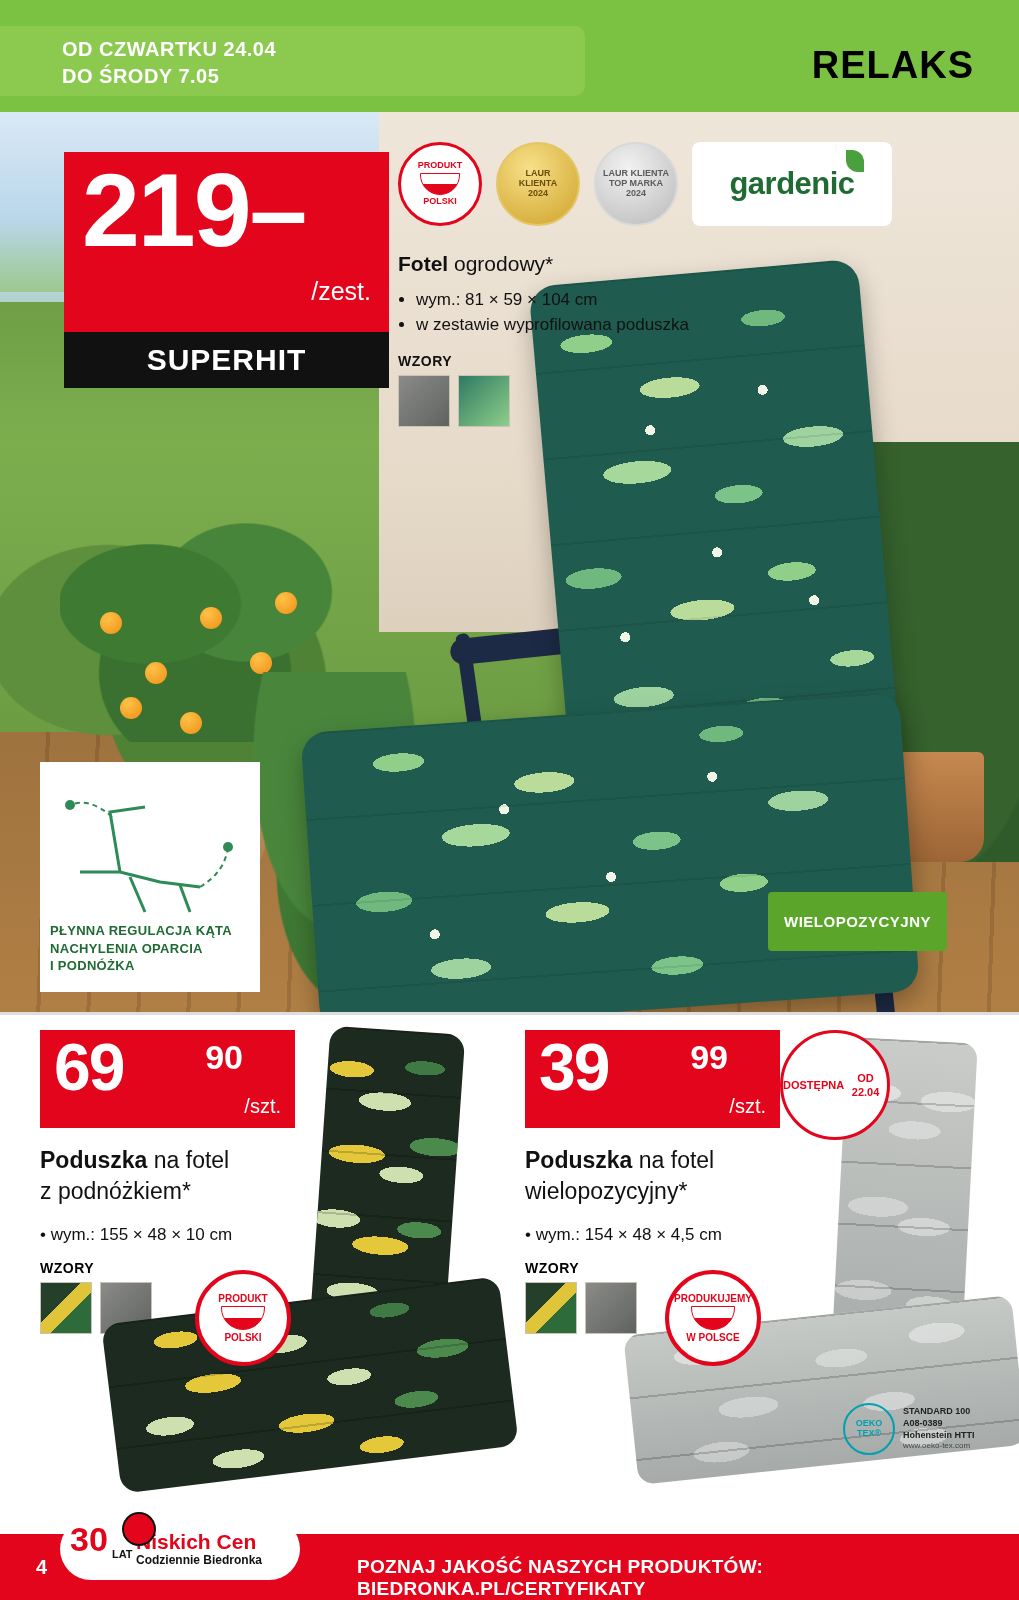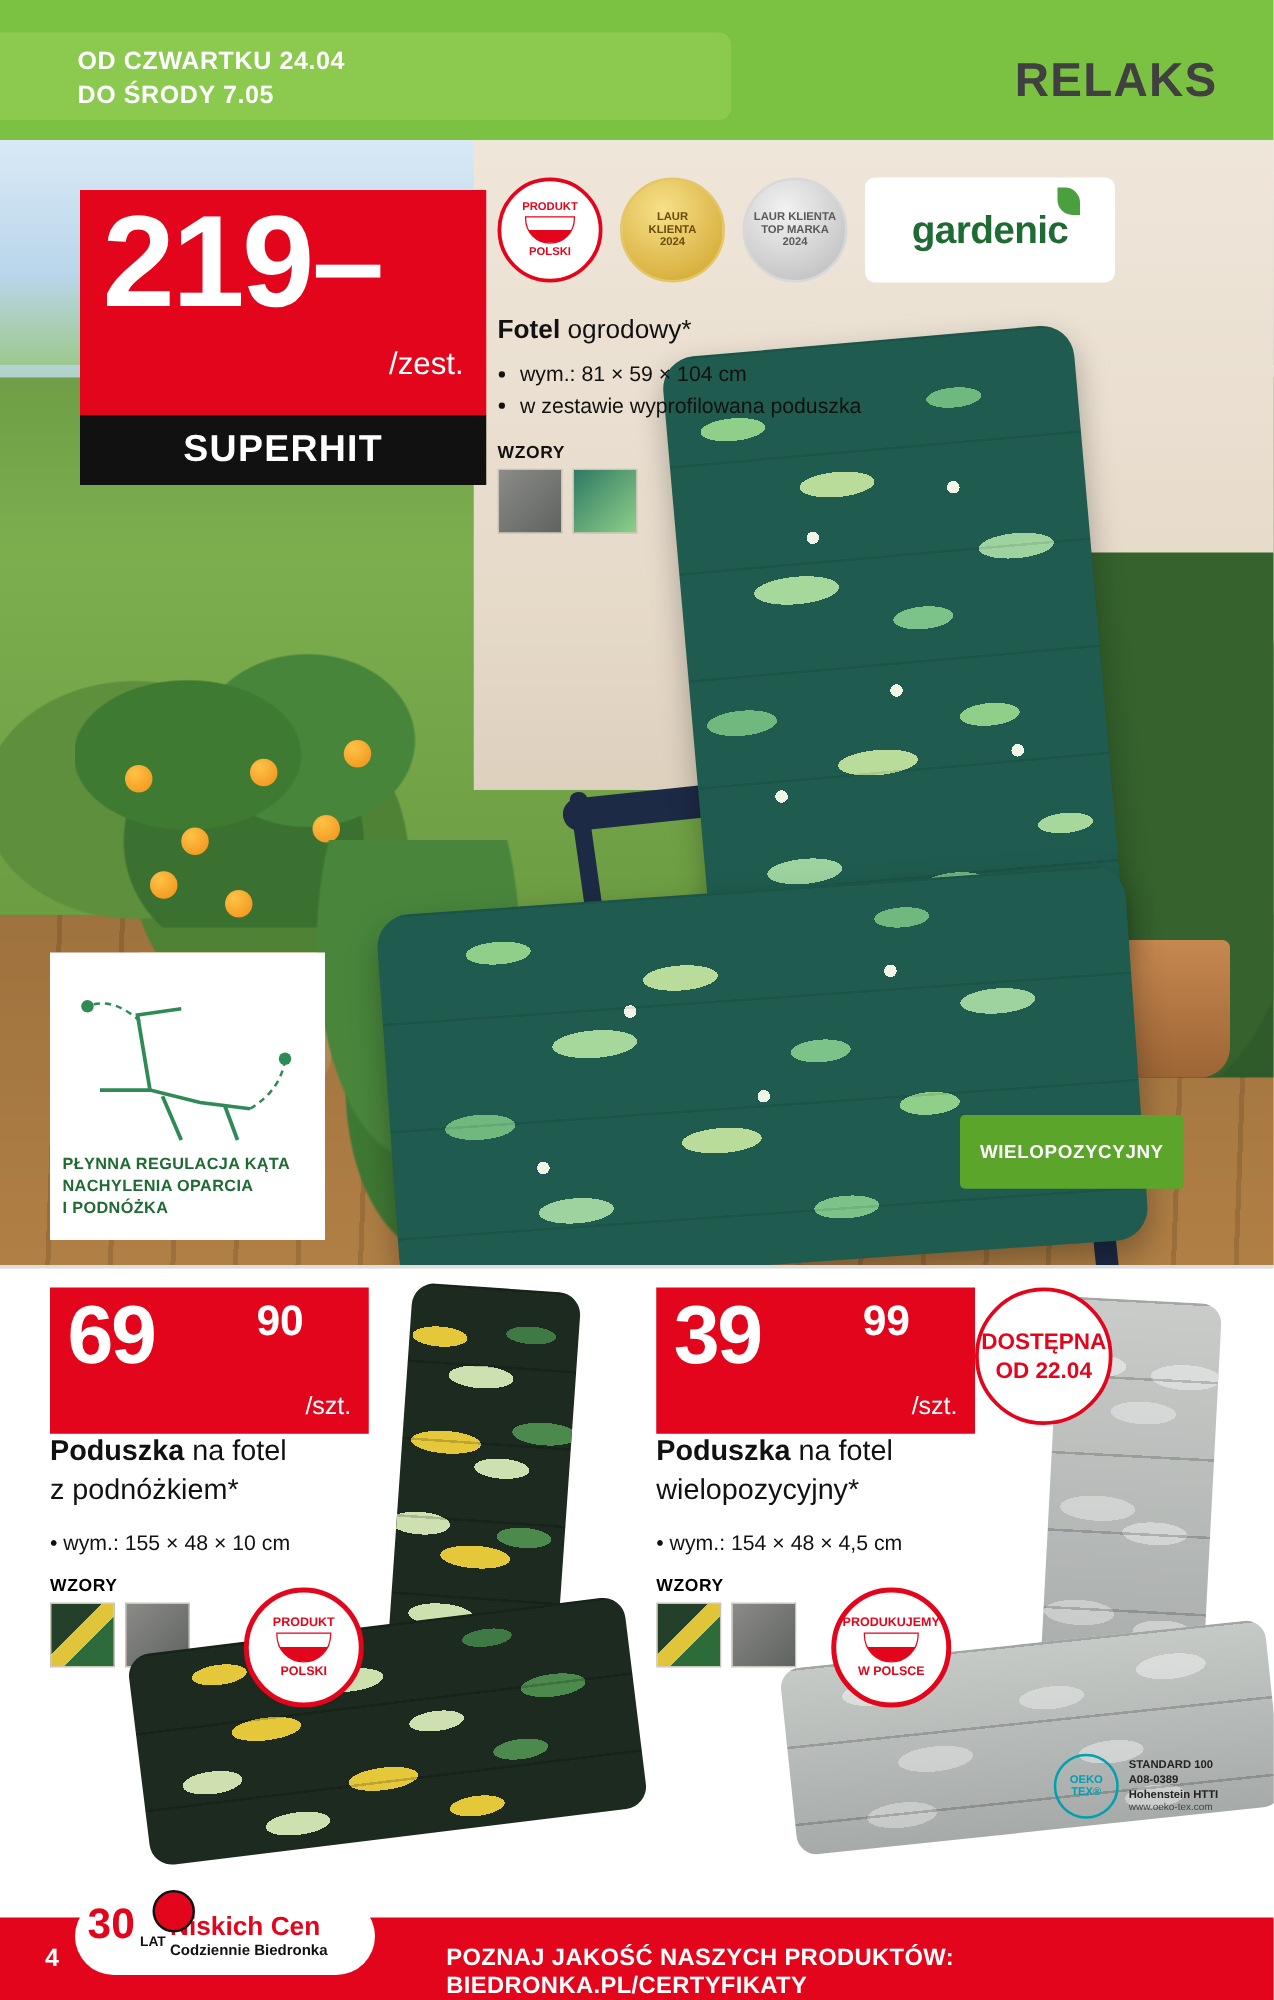--- a/index.html
+++ b/index.html
@@ -21,21 +21,21 @@
     position:absolute; left:0; top:26px; width:585px; height:70px;
     background:#8bc94f;
     border-top-right-radius:10px; border-bottom-right-radius:10px;
     color:#ffffff;
     font-weight:bold; font-size:20px; letter-spacing:0.5px;
     padding:10px 0 0 62px;
     line-height:1.35;
   }
   .header-title {
     position:absolute; right:45px; top:44px;
-    color:#404040; font-weight:bold; font-size:38px; letter-spacing:1px;
+    color:#000000; font-weight:bold; font-size:38px; letter-spacing:1px;
   }
 
   
   .hero {
     position:absolute; left:0; top:112px; width:1019px; height:900px;
     overflow:hidden;
     background:linear-gradient(180deg,#cfe3f2 0%,#bcd9ea 18%,#8fb86a 30%,#7fae55 55%,#b3863f 72%,#c8a063 100%);
   }
   .hero-sky {
     position:absolute; left:0; top:0; width:1019px; height:180px;
@@ -248,21 +248,21 @@
 
   
   .divider { position:absolute; left:0; top:1012px; width:1019px; height:3px; background:#dddddd;}
   .bottom { position:absolute; left:0; top:1015px; width:1019px; height:520px; background:#ffffff;}
 
   .prod { position:absolute; width:480px; height:500px; }
   .prod-left { left:20px; top:1020px; }
   .prod-right { left:505px; top:1020px; }
 
   .pricebox {
-    position:absolute; left:20px; top:10px; width:255px; height:117px;
+    position:absolute; left:20px; top:10px; width:255px; height:98px;
     background:#e3051b; color:#ffffff; z-index:4;
   }
   .pricebox .big { position:absolute; left:14px; top:4px; font-size:66px; font-weight:bold; line-height:1; letter-spacing:-2px;}
   .pricebox .cents { position:absolute; right:52px; top:8px; font-size:34px; font-weight:bold;}
   .pricebox .per { position:absolute; right:14px; bottom:10px; font-size:20px;margin-left:40px;}
 
   .prod h3 { position:absolute; left:20px; top:125px; margin:0; font-size:23px; font-weight:bold; color:#111; line-height:1.35; width:290px;}
   .prod h3 span { font-weight:normal;}
   .prod .dims { position:absolute; left:20px; top:205px; font-size:17px; color:#111;}
   .prod .wz { position:absolute; left:20px; top:240px; font-size:14px; font-weight:bold; letter-spacing:0.5px;}
@@ -280,22 +280,22 @@
     width:44px; height:24px; border-radius:0 0 22px 22px;
     background:linear-gradient(180deg,#ffffff 0 50%, #e3051b 50% 100%);
     border:1px solid #e3051b; margin:2px 0;
   }
   .seal-left { left:195px; top:1270px;}
   .seal-right { left:665px; top:1270px;}
 
   .avail {
     position:absolute; left:780px; top:1030px; width:110px; height:110px;
     border-radius:50%; background:#ffffff; border:3px solid #e3051b;
-    color:#e3051b; font-weight:bold; font-size:18px; text-align:center;
-    display:flex; flex-direction:column; align-items:center; justify-content:center;
+    color:#e3051b; font-weight:bold; font-size:11px; text-align:center;
+    display:flex; flex-direction:row; align-items:center; justify-content:center;
     line-height:1.3; z-index:7;
   }
 
   .cushion-img-left {
     position:absolute; left:260px; top:1030px; width:270px; height:420px;
     z-index:3;
   }
   .cushion-img-left .top {
     position:absolute; left:60px; top:0; width:135px; height:300px;
     border-radius:18px; transform:rotate(4deg);

